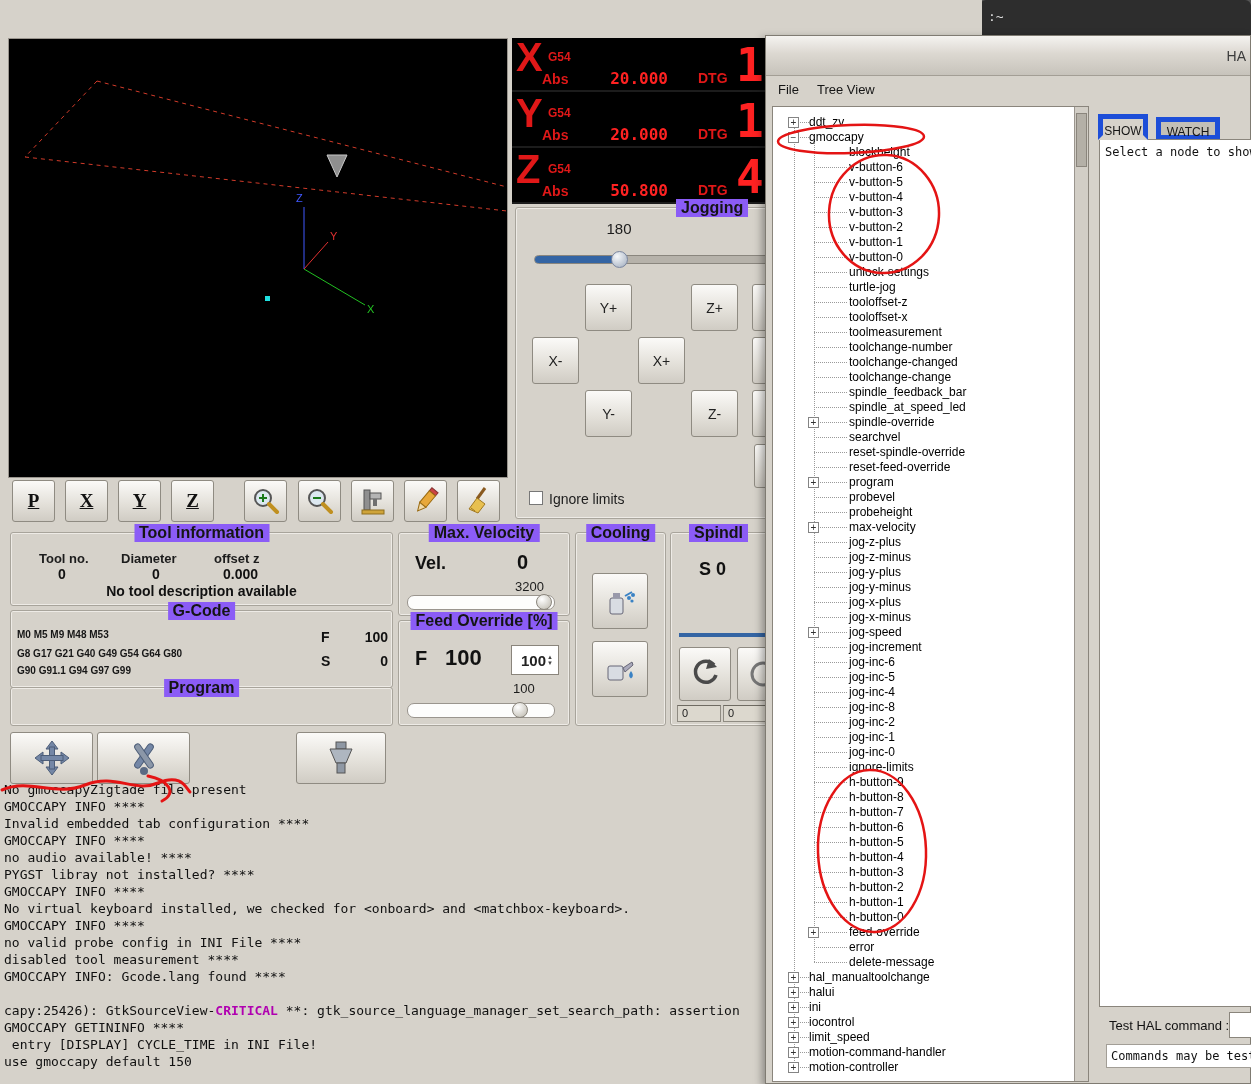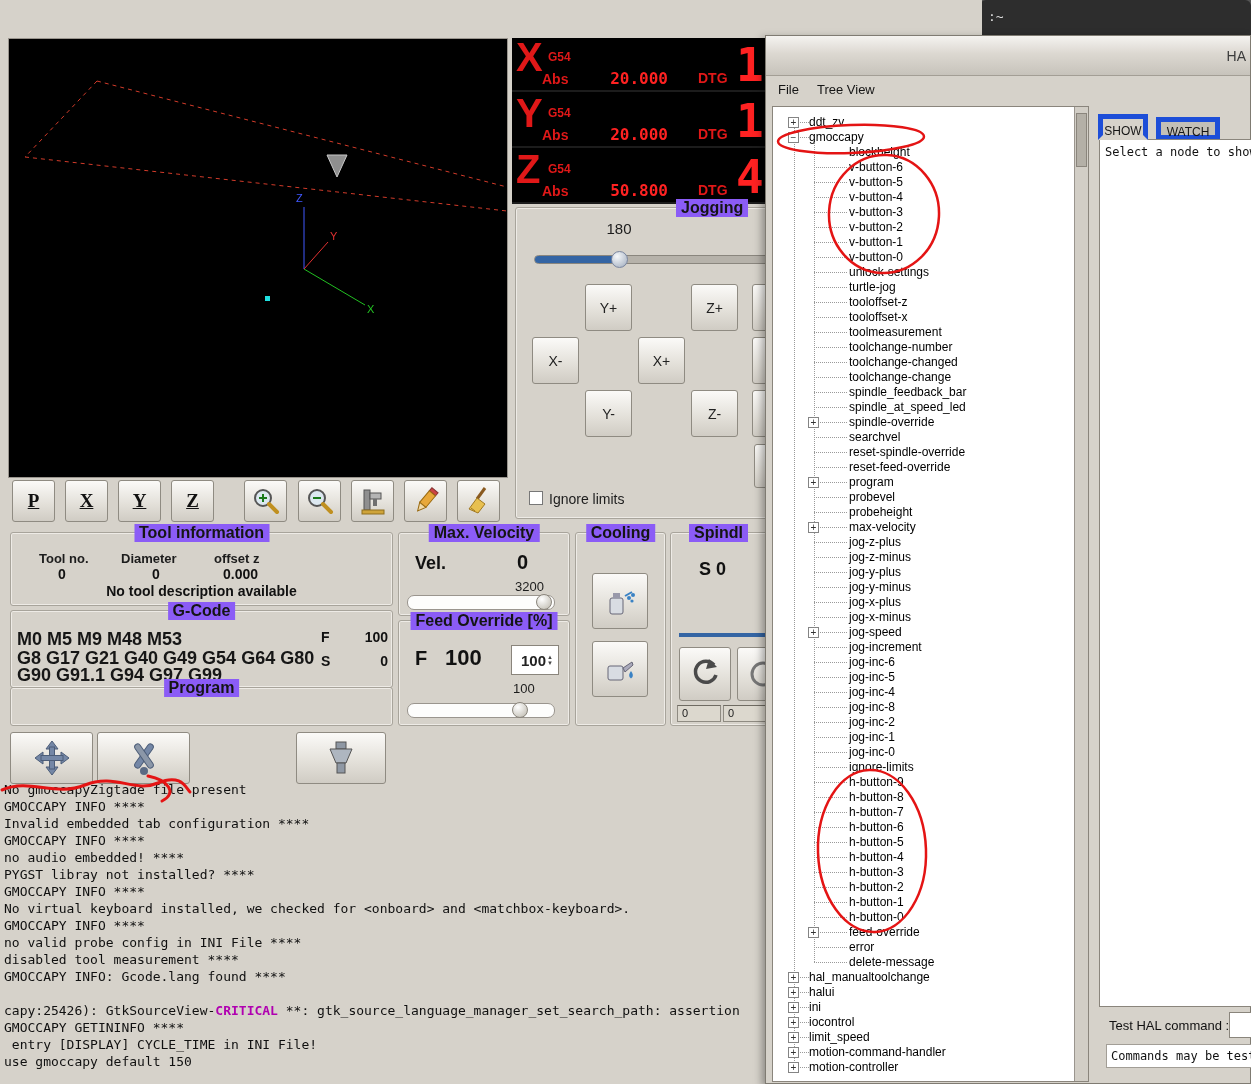--- a/index.html
+++ b/index.html
@@ -63,21 +63,21 @@
 .tree-scrollbar{position:absolute;right:0;top:0;bottom:0;width:14px;background:#d2cec6;border-left:1px solid #9a958e;}
 .tree-thumb{position:absolute;left:1px;right:1px;top:6px;height:54px;background:#b4b0a7;border:1px solid #8a857c;}
 .tab{position:absolute;text-align:center;font-size:12px;color:#151515;border:5px solid #1d4ed8;background:#d6d2ca;}
 .tab-active{left:332px;top:78px;width:50px;height:26px;line-height:25px;z-index:2;border-bottom-color:#d6d2ca;}
 .tab-inactive{left:390px;top:81px;width:64px;height:23px;line-height:21px;background:#c3bfb7;}
 .show-box{position:absolute;left:333px;top:103px;width:178px;height:868px;background:#fff;border:1px solid #8a857c;font-family:"DejaVu Sans Mono",monospace;font-size:12px;padding:5px;color:#111;}
 .test-label{position:absolute;left:343px;top:982px;font-size:13px;color:#111;}
 .test-entry{position:absolute;left:463px;top:976px;width:70px;height:26px;background:#fff;border:1px solid #8a857c;}
 .commands-hint{position:absolute;left:340px;top:1008px;width:178px;height:24px;background:#fff;border:1px solid #a29e96;font-family:"DejaVu Sans Mono",monospace;font-size:12px;line-height:22px;padding-left:4px;color:#111;}
 .annotations{position:absolute;left:0;top:0;z-index:50;pointer-events:none;}
-.gcode-line{position:absolute;left:6px;font-weight:bold;font-size:18px;color:#161616;white-space:nowrap;}
+.gcode-line{position:absolute;left:6px;font-weight:bold;font-size:10px;color:#161616;white-space:nowrap;}
 .lblsm{position:absolute;font-size:13px;color:#1c1c1c;}
 .valb{position:absolute;font-weight:bold;font-size:14px;color:#111;}
 </style>
 </head>
 <body>
 
 <div class="window terminal-win" style="left:980px;top:0;width:271px;height:36px;">
   <span class="term-title">:~</span>
 </div>
 
@@ -319,21 +319,21 @@
         <polygon points="9,10 31,10 25,24 15,24" fill="#aeb6c0" stroke="#555"></polygon>
         <rect x="16" y="24" width="8" height="10" fill="#8f98a4" stroke="#555"></rect>
       </svg>
   </div>
 
   <div class="log">
       <div class="log-line">No gmoccapyZigtade file present</div>
       <div class="log-line">GMOCCAPY INFO ****</div>
       <div class="log-line">Invalid embedded tab configuration ****</div>
       <div class="log-line">GMOCCAPY INFO ****</div>
-      <div class="log-line">no audio embedded! ****</div>
+      <div class="log-line">no audio available! ****</div>
       <div class="log-line">PYGST libray not installed? ****</div>
       <div class="log-line">GMOCCAPY INFO ****</div>
       <div class="log-line">No virtual keyboard installed, we checked for &lt;onboard&gt; and &lt;matchbox-keyboard&gt;.</div>
       <div class="log-line">GMOCCAPY INFO ****</div>
       <div class="log-line">no valid probe config in INI File ****</div>
       <div class="log-line">disabled tool measurement ****</div>
       <div class="log-line">GMOCCAPY INFO: Gcode.lang found ****</div>
       <div class="log-line"></div>
       <div class="log-line"><span>capy:25426): GtkSourceView-</span><span style="color: rgb(176, 0, 176); font-weight: bold;">CRITICAL</span><span> **: gtk_source_language_manager_set_search_path: assertion</span></div>
       <div class="log-line">GMOCCAPY GETININFO ****</div>

